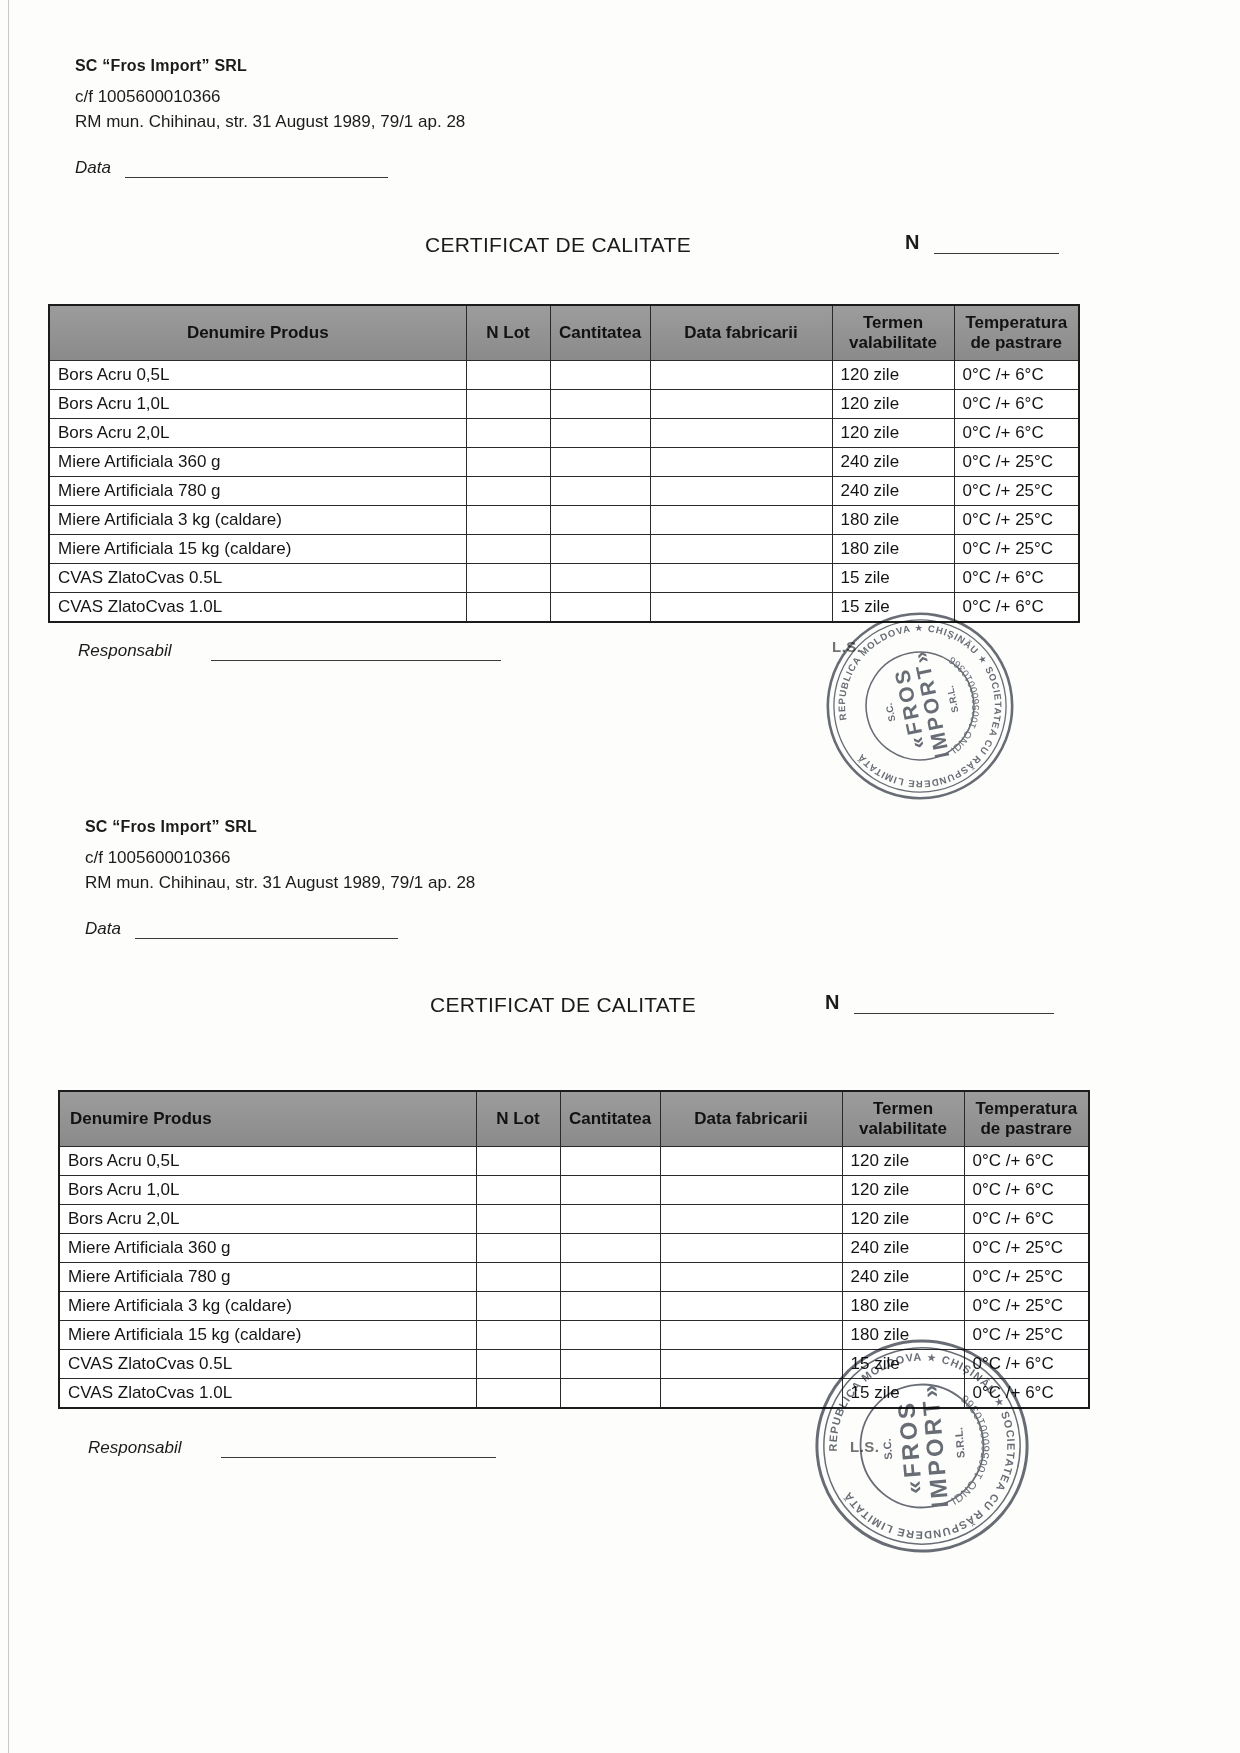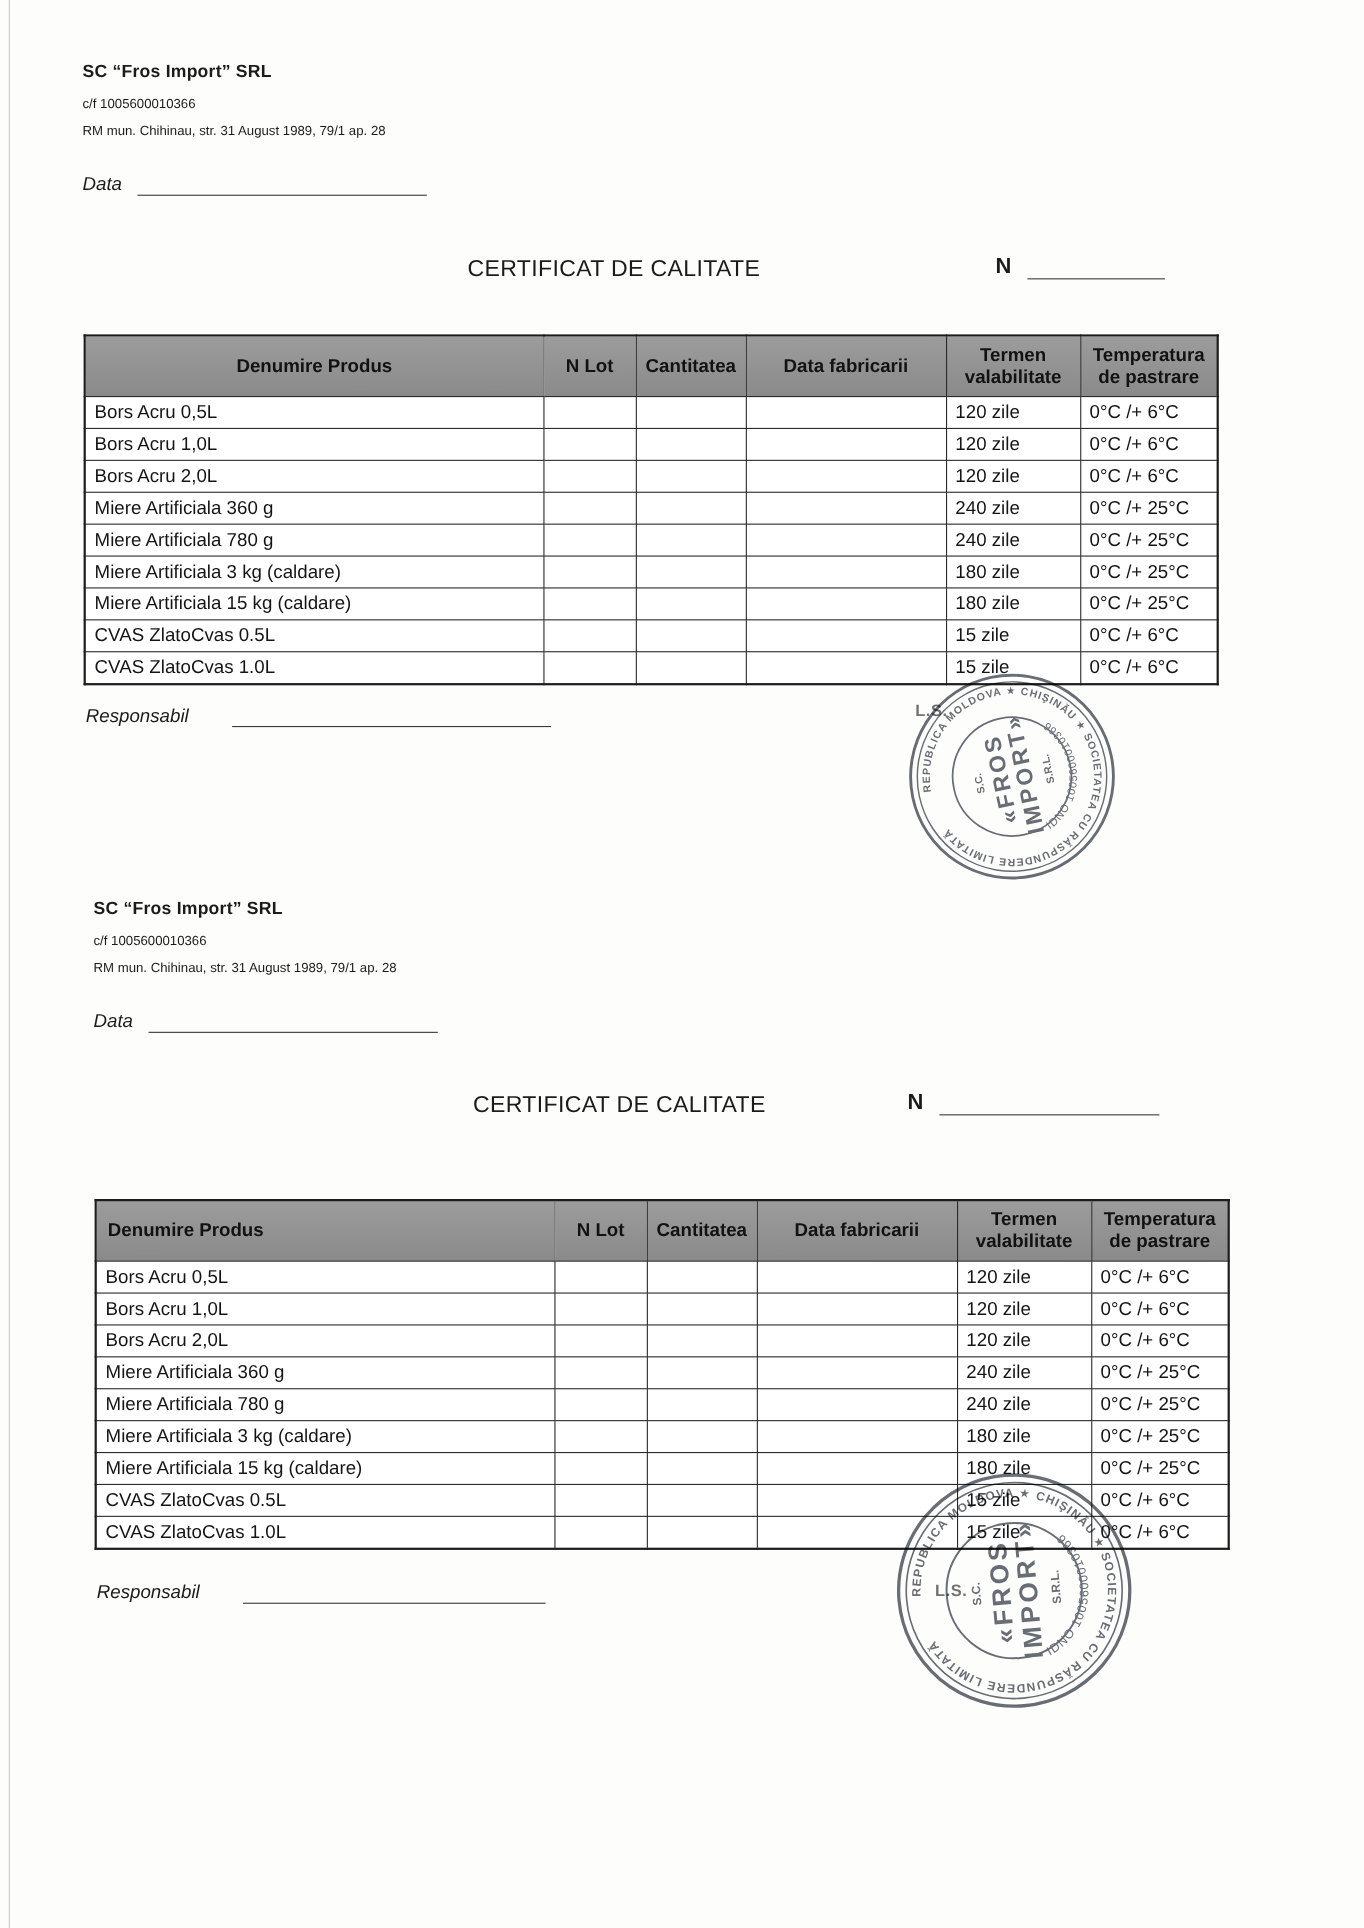--- a/index.html
+++ b/index.html
@@ -10,29 +10,29 @@
     background:#fdfdfc;
     font-family:"Liberation Sans","DejaVu Sans",sans-serif;
     color:#1b1b1b;
     overflow:hidden;
   }
   .page::before{ 
     content:'';position:absolute;left:8px;top:0;bottom:0;width:1px;background:#c8c8c8;
   }
   .abs{position:absolute;}
   .company{font-size:16px;font-weight:700;letter-spacing:.2px;}
-  .meta{font-size:12px;}
+  .meta{font-size:17px;}
   .label{font-size:17px;font-style:italic;}
   .blank{display:inline-block;border-bottom:1.7px solid #3a3a3a;height:1.05em;vertical-align:bottom;}
   .title{font-size:21px;font-weight:400;letter-spacing:.3px;}
   .numlabel{font-size:20px;font-weight:700;}
 
   table.ctable{border-collapse:collapse;table-layout:fixed;width:1030px;background:#fff;font-size:17px;color:#141414;}
   table.ctable th,table.ctable td{border:1.6px solid #2a2a2a;overflow:hidden;}
-  table.ctable{border:2px solid #1c1c1c;margin-left:28px;}
+  table.ctable{border:2px solid #1c1c1c;}
   table.ctable thead th{
     background:linear-gradient(180deg,#9c9c9c,#8a8a8a);
     font-weight:600;height:50px;line-height:1.15;padding:2px 6px;
     text-align:center;vertical-align:middle;color:#121212;
   }
   table.ctable td{height:26px;padding:1px 8px;vertical-align:middle;text-align:left;}
   .cert2 table.ctable thead th:first-child{text-align:left;padding-left:10px;}
 
   .stamp{
     position:absolute;

